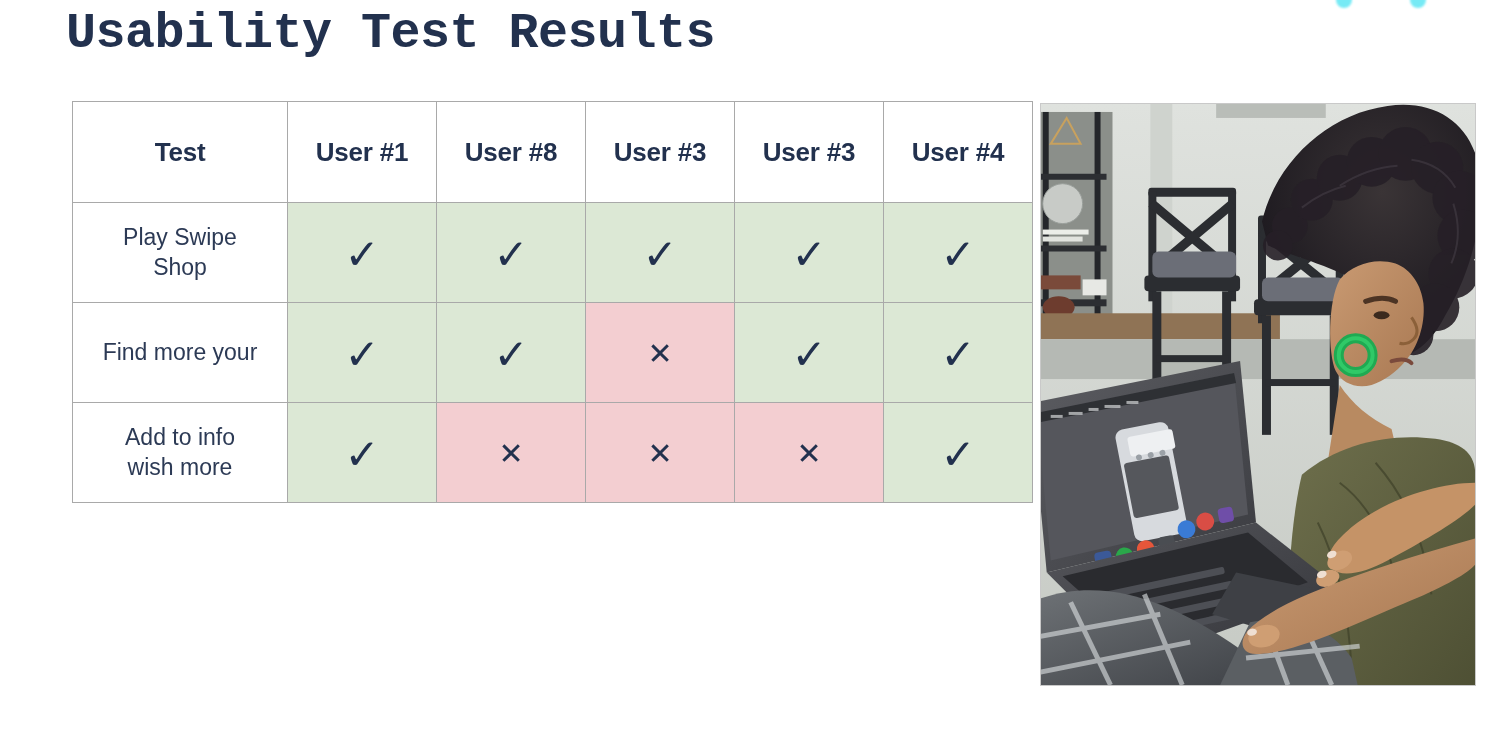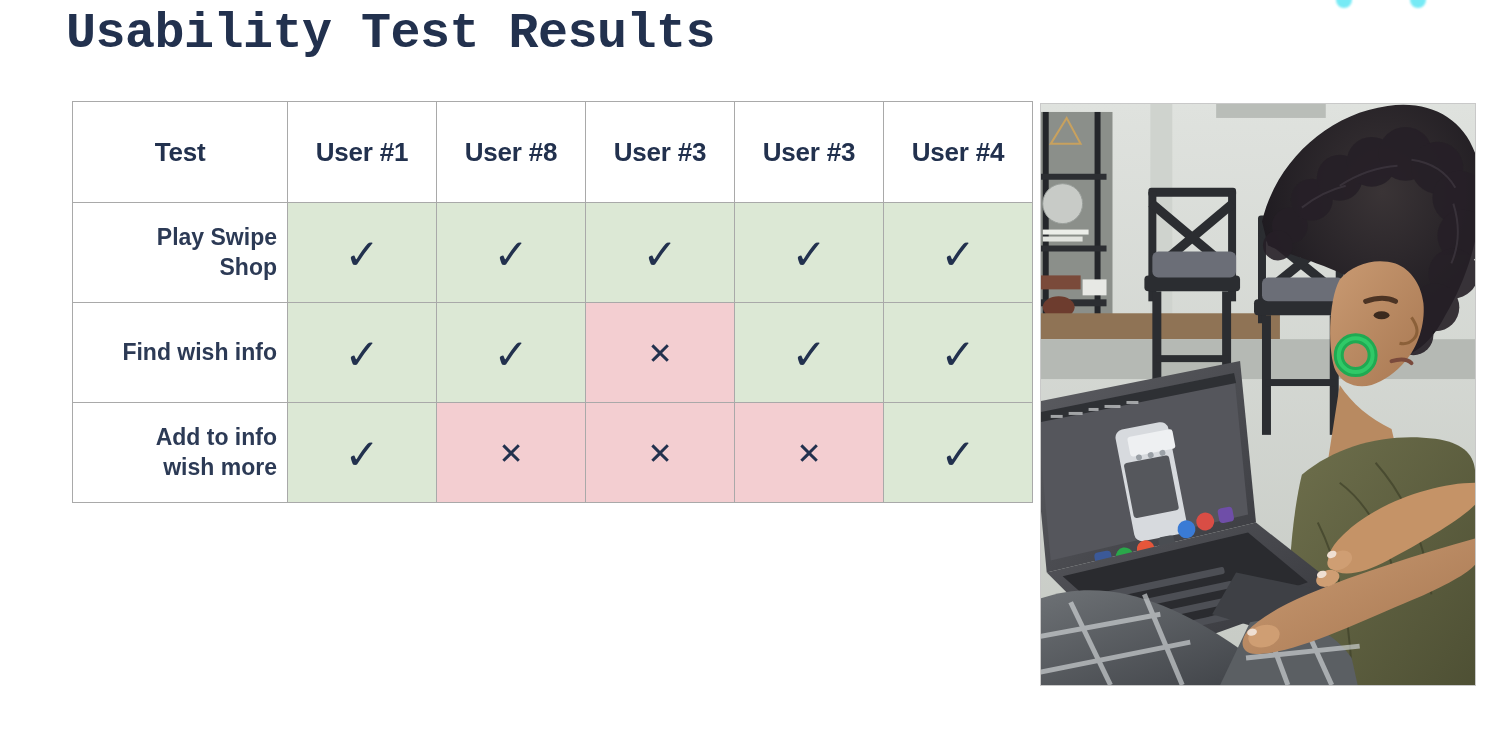--- a/index.html
+++ b/index.html
@@ -74,25 +74,24 @@
     font-weight: bold;
     color: #22314e;
     letter-spacing: -0.2px;
   }
   .col-test    { width: 215px; }
   .col-user    { width: 149px; }
 
   .results-table td.row-label {
     height: 97px;
     font-size: 23px;
-    font-weight: bold;
+    font-weight: normal;
     color: #2c3a55;
     line-height: 1.28;
     padding: 0 10px;
-    text-align: right;
   }
   .results-table td.mark {
     height: 97px;
   }
   td.pass { background: #dce8d5; }
   td.fail { background: #f3ced1; }
 
   .glyph-check {
     display: inline-block;
     font-size: 42px;
@@ -171,21 +170,21 @@
       <td class="mark pass" style="background: rgb(220, 232, 213);">
         <span class="glyph-check">✓</span></td>
       <td class="mark pass" style="background: rgb(220, 232, 213);">
         <span class="glyph-check">✓</span></td>
       <td class="mark pass" style="background: rgb(220, 232, 213);">
         <span class="glyph-check">✓</span></td>
     </tr>
 
     <tr>
       <td class="row-label">
-        <span>Find wish info</span>
+        <span>Find more your</span>
       </td>
       <td class="mark pass" style="background: rgb(220, 232, 213);">
         <span class="glyph-check">✓</span></td>
       <td class="mark pass" style="background: rgb(220, 232, 213);">
         <span class="glyph-check">✓</span></td>
       <td class="mark fail" style="background: rgb(243, 206, 209);">
         <span class="glyph-cross">✕</span></td>
       <td class="mark pass" style="background: rgb(220, 232, 213);">
         <span class="glyph-check">✓</span></td>
       <td class="mark pass" style="background: rgb(220, 232, 213);">

